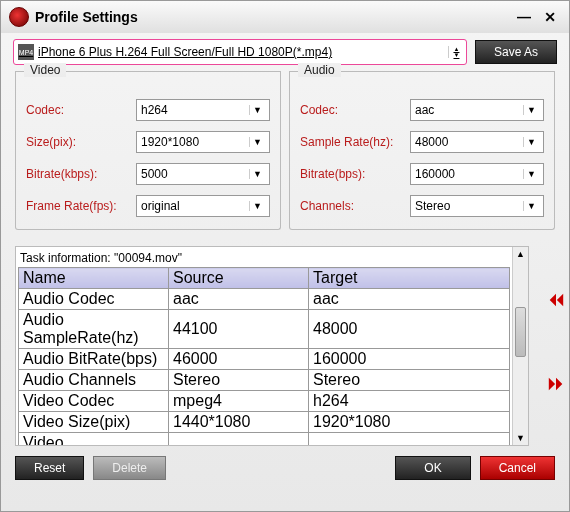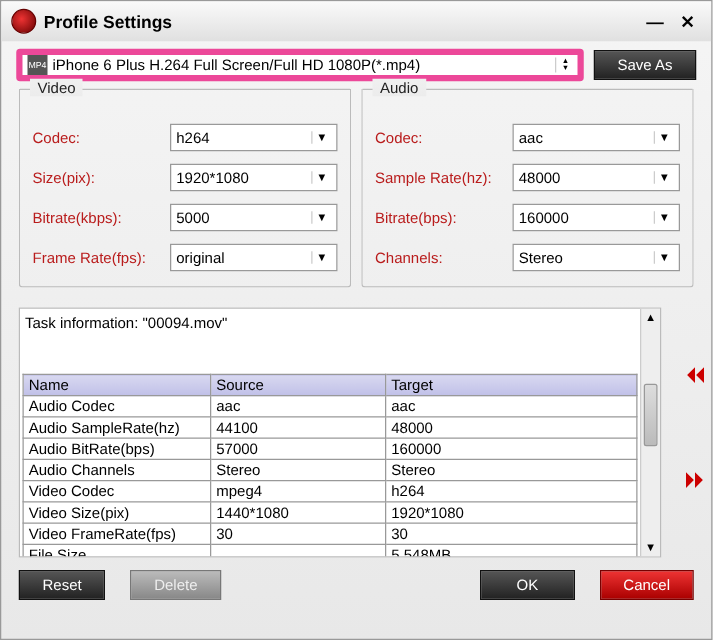--- a/index.html
+++ b/index.html
@@ -2,52 +2,52 @@
 <html><head>
 <meta charset="utf-8">
 <style>
 * { box-sizing: border-box; margin: 0; padding: 0; font-family: Arial, sans-serif; }
 body { width: 570px; height: 512px; background: linear-gradient(#f5f5f5,#e8e8e8); border: 1px solid #999; overflow: hidden; }
 .titlebar { height: 32px; display: flex; align-items: center; padding: 0 8px; background: linear-gradient(#fafafa,#e0e0e0); }
 .app-icon { width: 20px; height: 20px; background: radial-gradient(circle at 40% 40%, #e33, #600); border-radius: 50%; margin-right: 6px; border:1px solid #600; }
 .titlebar h1 { font-size: 14px; font-weight: bold; flex: 1; }
 .win-btn { width: 22px; height: 18px; display: flex; align-items: center; justify-content: center; font-size: 14px; font-weight: bold; cursor: pointer; margin-left: 4px; }
 .topbar { display: flex; align-items: center; padding: 6px 12px; gap: 8px; }
-.combo { display: flex; align-items: center; background: #fff; border: 5px solid #ec4899; border-radius: 3px; height: 26px; padding: 0 4px; flex: 1; font-size: 12px; }
+.combo { display: flex; align-items: center; background: #fff; border: 1px solid #ec4899; border-radius: 3px; height: 26px; padding: 0 4px; flex: 1; font-size: 12px; text-decoration: underline; }
 .combo .ico { width: 16px; height: 16px; background: #555; margin-right: 4px; display:flex;align-items:center;justify-content:center;color:#fff;font-size:7px;}
 .combo .txt { flex: 1; white-space: nowrap; overflow: hidden; }
 .spin { width: 14px; display: flex; flex-direction: column; border-left:1px solid #ccc; padding-left:2px;}
 .spin div { font-size: 6px; line-height: 6px; text-align:center;}
 .pillbtn { height: 24px; padding: 0 18px; border-radius: 0; background: linear-gradient(#555,#222); color: #fff; font-size: 12px; border: 1px solid #111; display: flex; align-items: center; justify-content: center; cursor: pointer; }
 .pillbtn.red { background: linear-gradient(#e33,#a00); border-color:#700;}
 .pillbtn.grey { background: linear-gradient(#bbb,#888); color:#eee; border-color:#777;}
 .sections { display: flex; padding: 0 14px; gap: 8px; }
 .section { flex: 1; border: 1px solid #bbb; border-top: none; position: relative; padding: 28px 10px 12px 10px; border-radius: 0 0 3px 3px; }
 .section::before { content: ""; position: absolute; top: 0; left: 0; right: 0; height: 1px; }
 .section-title { position: absolute; top: -8px; left: 8px; background: linear-gradient(#f0f0f0,#ececec); padding: 0 6px; font-size: 12px; color: #222; text-align: center; }
 .section-line { position: absolute; top: 0; left: 0; right: 0; border-top: 1px solid #bbb; }
 .frow { display: flex; align-items: center; margin-bottom: 10px; }
 .frow label { width: 110px; font-size: 12px; color: #b91c1c; }
 .select { flex: 1; display: flex; align-items: center; background: #fff; border: 1px solid #999; height: 22px; font-size: 12px; padding: 0 4px; position: relative; }
 .select .txt { flex:1; }
 .select .caret { width: 16px; text-align: center; border-left: 1px solid #ccc; font-size: 9px; }
 .tableblock { margin: 8px 14px 0 14px; border: 1px solid #bbb; height: 200px; background: #fff; position: relative; display: flex; }
 .tbwrap { flex: 1; overflow: hidden; padding: 2px; position:relative; }
 .tinfo { font-size: 12px; padding: 2px; }
-table { border-collapse: collapse; width: 100%; font-size: 12px; margin-top: 32px; }
+table { border-collapse: collapse; width: 100%; font-size: 16px; }
 th, td { border: 1px solid #999; padding: 1px 4px; text-align: left; font-weight: normal; height:17px;}
 th { background: linear-gradient(#d8d8f0,#c0c0e8); }
 .vscroll { width: 16px; background: #eee; border-left: 1px solid #ccc; position: relative; }
 .vscroll .thumb { position: absolute; top: 60px; left: 2px; right: 2px; height: 50px; background: linear-gradient(#ddd,#bbb); border:1px solid #999; border-radius:2px;}
 .vscroll .ar { position:absolute; left:0;right:0;text-align:center;font-size:9px;}
 .navcol { width: 26px; display:flex; flex-direction:column; justify-content:space-around; align-items:center; padding: 20px 0;}
 .navbtn { width:22px; height:22px; display:flex;align-items:center;justify-content:center; cursor:pointer;}
 .navbtn svg{width:18px;height:18px;}
 .freedisk { font-size: 12px; padding: 0 4px; color:#333;}
-.footer { display: flex; align-items: center; padding: 10px 14px; gap: 20px; }
+.footer { display: flex; align-items: center; padding: 10px 14px; gap: 9px; }
 .footer .sp { flex: 1; }
 </style>
 </head>
 <body>
 
 <div class="titlebar">
   <div class="app-icon"></div>
   <h1>Profile Settings</h1>
   <div class="win-btn">—</div>
   <div class="win-btn">✕</div>
@@ -150,21 +150,21 @@
               <td>aac</td>
               <td>aac</td>
             </tr>
             <tr>
               <td>Audio SampleRate(hz)</td>
               <td>44100</td>
               <td>48000</td>
             </tr>
             <tr>
               <td>Audio BitRate(bps)</td>
-              <td>57000</td>
+              <td>46000</td>
               <td>160000</td>
             </tr>
             <tr>
               <td>Audio Channels</td>
               <td>Stereo</td>
               <td>Stereo</td>
             </tr>
             <tr>
               <td>Video Codec</td>
               <td>mpeg4</td>

